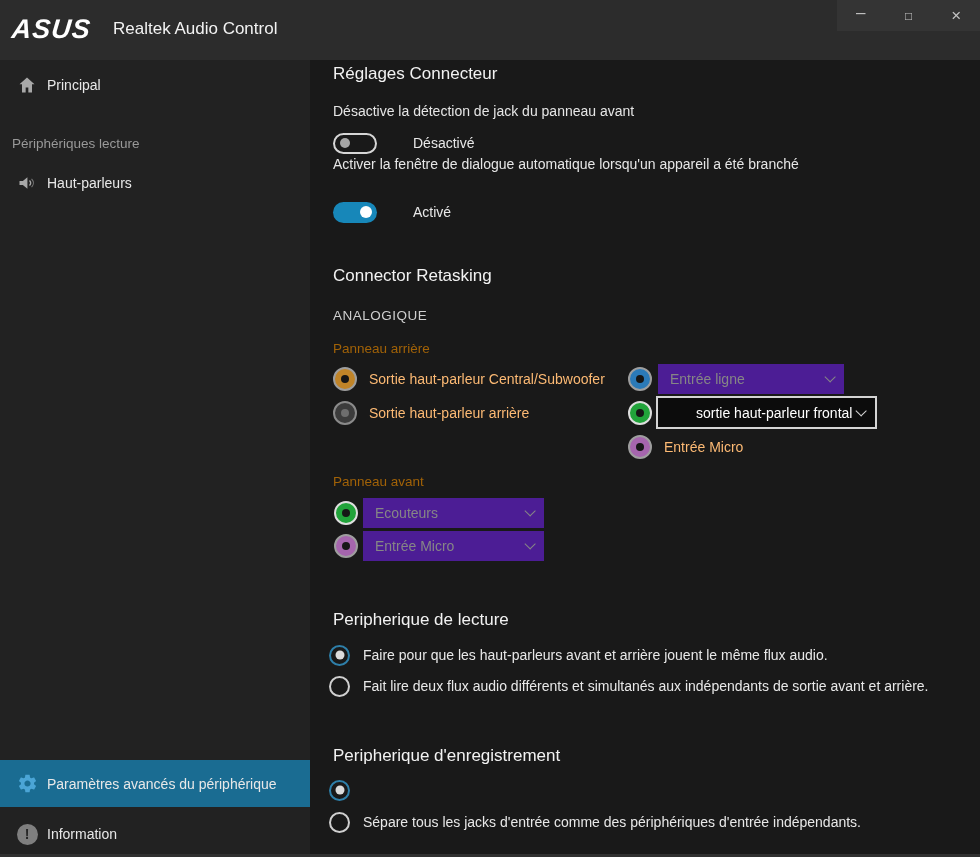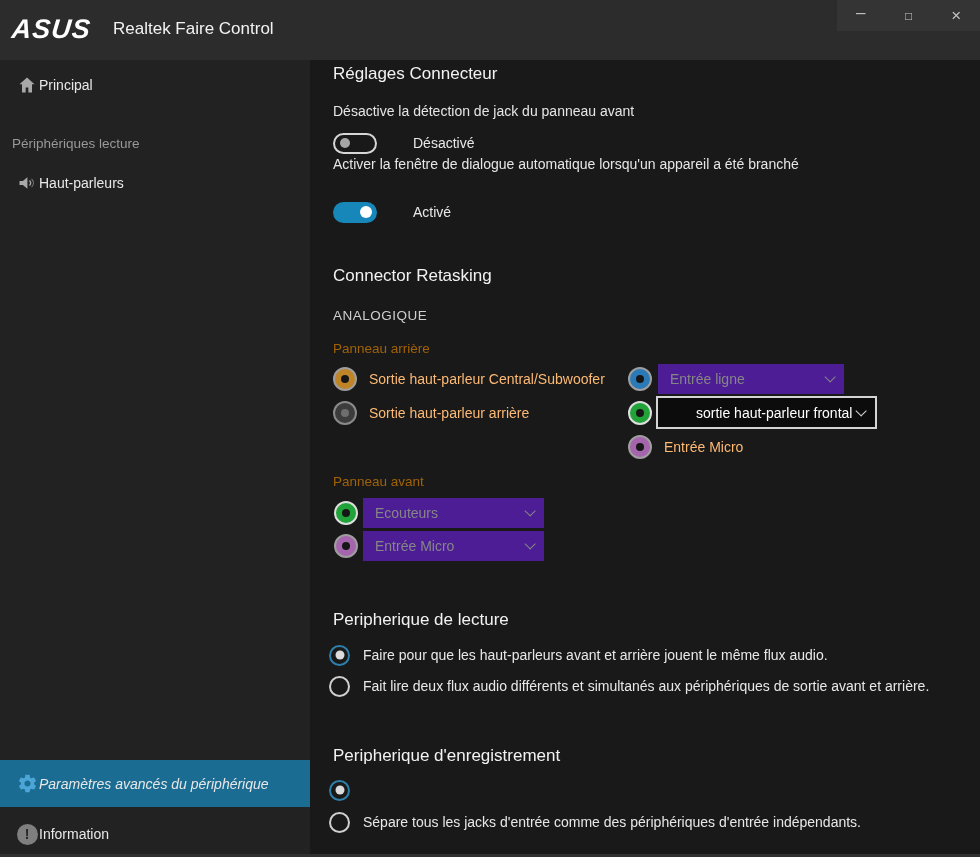--- a/index.html
+++ b/index.html
@@ -16,21 +16,21 @@
     display:flex; }
   .winbtn { flex:1; display:flex; align-items:center; justify-content:center; color:#c3c3c3; cursor:default; }
   .winbtn.min { font-size:17px; padding-bottom:6px; }
   .winbtn.max { font-size:12px; }
   .winbtn.cls { font-size:17px; }
 
   
   .sidebar { position:absolute; left:0; top:60px; width:310px; height:797px; background:#222222; }
   .side-item { position:absolute; left:0; width:310px; height:46px; display:flex; align-items:center; }
   .side-item .icn { width:24px; height:24px; margin-left:15px; display:flex; align-items:center; justify-content:center; }
-  .side-item .lbl { margin-left:0; color:#e8e8e8; font-size:14px; white-space:nowrap; }
+  .side-item .lbl { margin-left:8px; color:#e8e8e8; font-size:14px; white-space:nowrap; }
   .side-section { position:absolute; left:12px; color:#999999; font-size:13.5px; }
   .side-item.selected { background:#1a6c92; height:47px; }
   .info-circle { width:21px; height:21px; border-radius:50%; background:#7f7f7f; color:#262626;
     font-weight:700; font-size:14px; display:flex; align-items:center; justify-content:center; }
 
   
   .main { position:absolute; left:310px; top:60px; width:670px; height:797px; background:#191919; }
   .h-sec { position:absolute; color:#f2f2f2; font-size:17px; white-space:nowrap; }
   .lbl-set { position:absolute; color:#e6e6e6; font-size:14px; white-space:nowrap; }
   .lbl-sub { position:absolute; color:#cfcfcf; font-size:13.5px; letter-spacing:0.5px; white-space:nowrap; }
@@ -81,21 +81,21 @@
 
   .bottom-edge { position:absolute; left:0; bottom:0; width:980px; height:3px; background:#303030; }
 </style>
 </head>
 <body>
 
 <div class="window">
 
   <div class="titlebar">
     <div class="logo">ASUS</div>
-    <div class="app-title">Realtek Faire Control</div>
+    <div class="app-title">Realtek Audio Control</div>
     <div class="winbox">
       <div class="winbtn min">–</div>
       <div class="winbtn max">□</div>
       <div class="winbtn cls">×</div>
     </div>
   </div>
 
   <div class="sidebar">
 
     <div class="side-item" style="top:2px;">
@@ -113,21 +113,21 @@
       <span class="icn">
         <svg width="20" height="20" viewBox="0 0 24 24">
           <path d="M3 9.5v5h4l5.5 4.5v-14L7 9.5H3z" fill="#a8a8a8"></path>
           <path d="M15 9c1.6 1.7 1.6 4.3 0 6" stroke="#a8a8a8" stroke-width="1.6" fill="none"></path>
           <path d="M17.5 7c2.8 2.9 2.8 7.1 0 10" stroke="#7a7a7a" stroke-width="1.3" fill="none"></path>
         </svg>
       </span>
       <span class="lbl">Haut-parleurs</span>
     </div>
 
-    <div class="side-item selected" style="top:700px;font-style:italic;">
+    <div class="side-item selected" style="top:700px;">
       <span class="icn">
         <svg width="21" height="21" viewBox="0 0 24 24">
             <path fill="#4ba5d6" d="M19.43 12.98c.04-.32.07-.64.07-.98s-.03-.66-.07-.98l2.11-1.65c.19-.15.24-.42.12-.64l-2-3.46c-.12-.22-.39-.3-.61-.22l-2.49 1c-.52-.4-1.08-.73-1.69-.98l-.38-2.65C14.46 2.18 14.25 2 14 2h-4c-.25 0-.46.18-.49.42l-.38 2.65c-.61.25-1.17.59-1.69.98l-2.49-1c-.23-.09-.49 0-.61.22l-2 3.46c-.13.22-.07.49.12.64l2.11 1.65c-.04.32-.07.65-.07.98s.03.66.07.98l-2.11 1.65c-.19.15-.24.42-.12.64l2 3.46c.12.22.39.3.61.22l2.49-1c.52.4 1.08.73 1.69.98l.38 2.65c.03.24.24.42.49.42h4c.25 0 .46-.18.49-.42l.38-2.65c.61-.25 1.17-.59 1.69-.98l2.49 1c.23.09.49 0 .61-.22l2-3.46c.12-.22.07-.49-.12-.64l-2.11-1.65zM12 15.5c-1.93 0-3.5-1.57-3.5-3.5s1.57-3.5 3.5-3.5 3.5 1.57 3.5 3.5-1.57 3.5-3.5 3.5z"></path>
           </svg>
       </span>
       <span class="lbl">Paramètres avancés du périphérique</span>
     </div>
 
     <div class="side-item" style="top:749px; height:50px;">
       <span class="icn">
@@ -208,21 +208,21 @@
       <span class="chev"></span>
     </div>
 
     <div class="h-sec" style="left:23px; top:550px;">Peripherique de lecture</div>
     <div class="radio-row" style="left:19px; top:584px;text-align:right;">
       <span class="radio sel"></span>
       <span class="rlbl">Faire pour que les haut-parleurs avant et arrière jouent le même flux audio.</span>
     </div>
     <div class="radio-row" style="left:19px; top:615px;">
       <span class="radio unsel"></span>
-      <span class="rlbl">Fait lire deux flux audio différents et simultanés aux périphériques de sortie avant et arrière.</span>
+      <span class="rlbl">Fait lire deux flux audio différents et simultanés aux indépendants de sortie avant et arrière.</span>
     </div>
 
     <div class="h-sec" style="left:23px; top:686px;">Peripherique d'enregistrement</div>
     <div class="radio-row" style="left:19px; top:719px;">
       <span class="radio sel"></span>
     </div>
     <div class="radio-row" style="left:19px; top:751px;">
       <span class="radio unsel"></span>
       <span class="rlbl">Sépare tous les jacks d'entrée comme des périphériques d'entrée indépendants.</span>
     </div>

